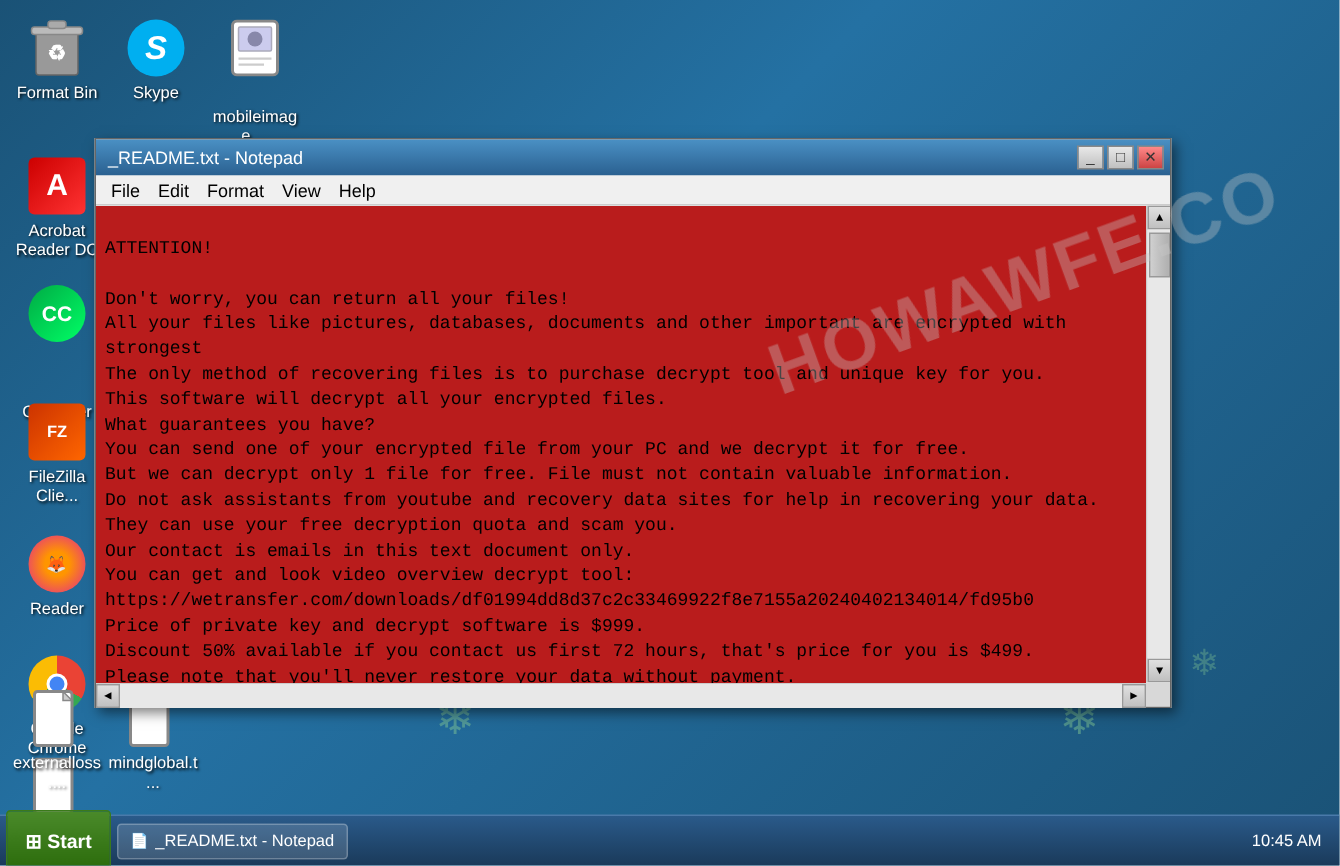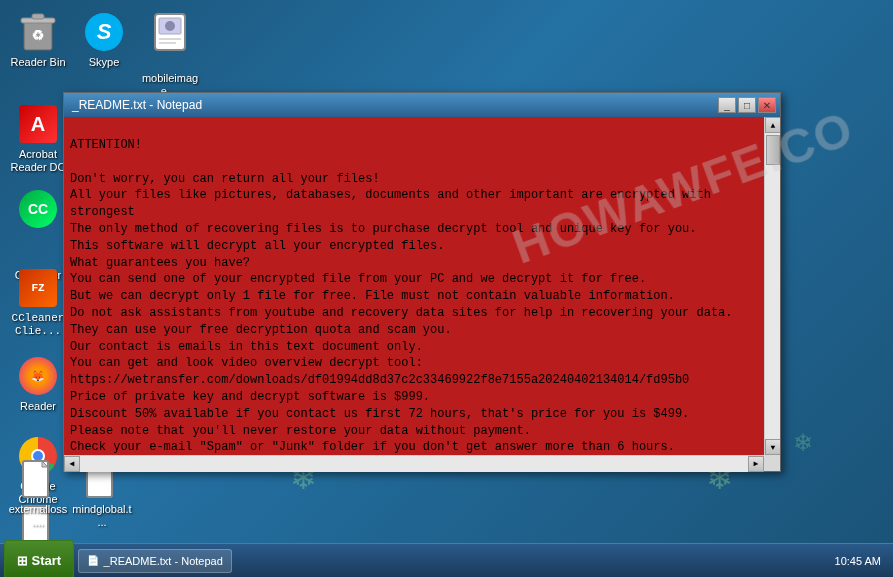--- a/index.html
+++ b/index.html
@@ -218,21 +218,21 @@
       font-family: Arial, sans-serif;
       letter-spacing: 2px;
     }
 
     
     #icon-recycle { top: 8px; left: 4px; }
     #icon-skype { top: 8px; left: 70px; }
     #icon-mobileimage { top: 8px; left: 136px; gap: 16px; }
     #icon-acrobat { top: 100px; left: 4px; }
     #icon-ccleaner { top: 180px; left: 4px; gap: 36px; }
-    #icon-filezilla { top: 258px; left: 4px; font-family: Liberation Mono, monospace; }
+    #icon-filezilla { top: 258px; left: 4px; }
     #icon-firefox { top: 350px; left: 4px; }
     #icon-chrome { top: 430px; left: 4px; }
 
     
     .taskbar {
       position: absolute;
       bottom: 0;
       left: 0;
       right: 0;
       height: 34px;
@@ -353,21 +353,21 @@
 
 <div class="desktop-icon" id="icon-recycle">
   <div class="icon-img">
     <svg width="36" height="40" viewBox="0 0 36 40">
       <rect x="4" y="8" width="28" height="30" rx="2" fill="#999" stroke="#666" stroke-width="1"></rect>
       <rect x="1" y="6" width="34" height="5" rx="2" fill="#bbb" stroke="#888" stroke-width="1"></rect>
       <rect x="12" y="2" width="12" height="5" rx="2" fill="#aaa" stroke="#888" stroke-width="1"></rect>
       <text x="18" y="28" text-anchor="middle" font-size="14" fill="white" font-weight="bold">♻</text>
     </svg>
   </div>
-  <span class="icon-label">Reader Bin</span>
+  <span class="icon-label">Format Bin</span>
 </div>
 
 <div class="desktop-icon" id="icon-skype">
   <div class="icon-img">
     <div class="skype-svg">S</div>
   </div>
   <span class="icon-label">Skype</span>
 </div>
 
 <div class="desktop-icon" id="icon-mobileimage">
@@ -394,21 +394,21 @@
   <div class="icon-img">
     <div class="ccleaner-icon">CC</div>
   </div>
   <span class="icon-label">CCleaner</span>
 </div>
 
 <div class="desktop-icon" id="icon-filezilla" style="top:264px; left:4px;">
   <div class="icon-img">
     <div class="filezilla-icon">FZ</div>
   </div>
-  <span class="icon-label">CCleaner Clie...</span>
+  <span class="icon-label">FileZilla Clie...</span>
 </div>
 
 <div class="desktop-icon" id="icon-firefox" style="top:352px; left:4px;">
   <div class="icon-img">
     <div class="firefox-icon">🦊</div>
   </div>
   <span class="icon-label">Reader</span>
 </div>
 
 <div class="desktop-icon" id="icon-chrome" style="top:432px; left:4px;">
@@ -454,20 +454,27 @@
 
   <div class="notepad-titlebar">
     <span class="notepad-title-text">_README.txt - Notepad</span>
     <div class="titlebar-buttons">
       <div class="titlebar-btn">_</div>
       <div class="titlebar-btn">□</div>
       <div class="titlebar-btn close">✕</div>
     </div>
   </div>
 
+  <div class="notepad-menubar">
+    <div class="menu-item">File</div>
+    <div class="menu-item">Edit</div>
+    <div class="menu-item">Format</div>
+    <div class="menu-item">View</div>
+    <div class="menu-item">Help</div>
+  </div>
 
   <div class="notepad-content-area">
     <textarea class="notepad-text" readonly="" style="">ATTENTION!
 
 Don't worry, you can return all your files!
 All your files like pictures, databases, documents and other important are encrypted with strongest
 The only method of recovering files is to purchase decrypt tool and unique key for you.
 This software will decrypt all your encrypted files.
 What guarantees you have?
 You can send one of your encrypted file from your PC and we decrypt it for free.

